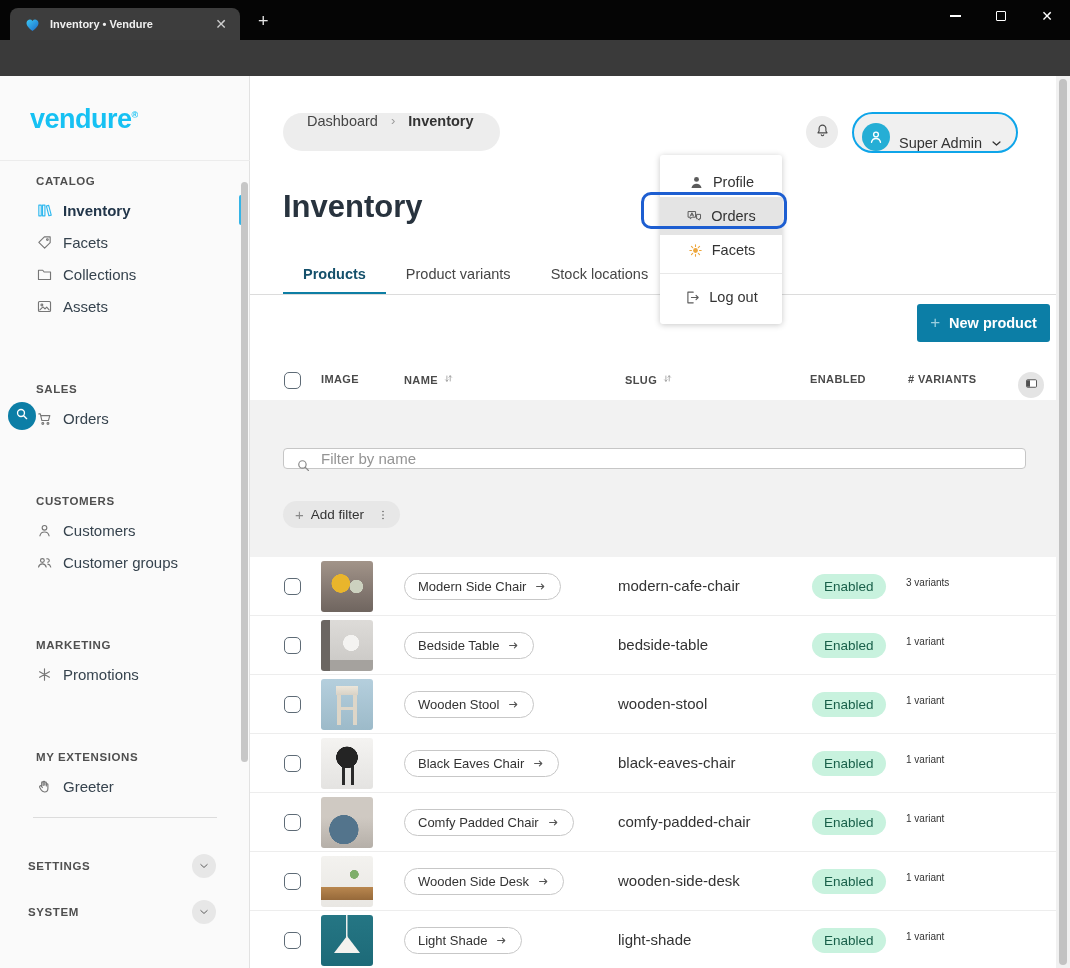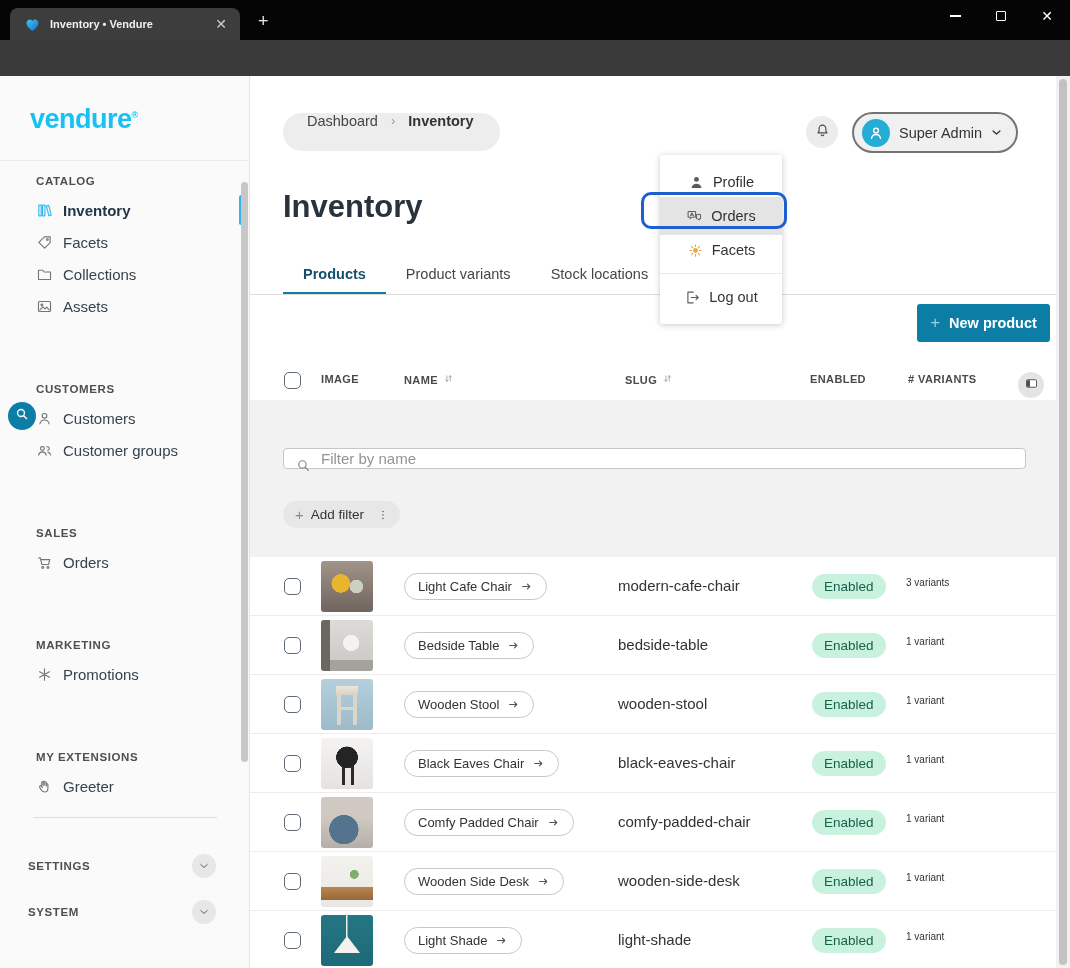--- a/index.html
+++ b/index.html
@@ -58,21 +58,21 @@
   .collapsed-row .clabel { font-size:11.5px; font-weight:bold; color:#4f4f4f; letter-spacing:0.6px; }
   .chev-circle { width:24px; height:24px; border-radius:50%; background:#e7e7e7; display:flex; align-items:center; justify-content:center; color:#555; }
   .side-scroll { position:absolute; left:241px; top:106px; width:7px; height:580px; background:#c7c7c7; border-radius:4px; }
 
   
   .main { position:absolute; left:250px; top:0; width:806px; height:892px; background:#fff; overflow:hidden; }
   .breadcrumb { position:absolute; left:33px; top:37px; height:38px; background:#ededed; border-radius:19px; display:flex; padding:0 26px 0 24px; font-size:14.5px; color:#454545; }
   .breadcrumb .bc-sep { margin:0 13px; color:#9a9a9a; font-size:13px; }
   .breadcrumb .bc-current { font-weight:bold; color:#333; }
   .bell-btn { position:absolute; left:556px; top:40px; width:32px; height:32px; border-radius:50%; background:#ececec; display:flex; align-items:center; justify-content:center; color:#4a4a4a; }
-  .user-pill { position:absolute; left:602px; top:36px; width:166px; height:41px; border-radius:21px; background:#f0f0f0; border:2px solid #737373; display:flex; align-items:center; padding:0 12px 0 8px; z-index:30; }
+  .user-pill { position:absolute; left:602px; top:36px; width:166px; height:41px; border-radius:21px; background:#f0f0f0; border:2px solid #0ea5e9; display:flex; align-items:flex-end; padding:0 12px 0 8px; z-index:30; }
   .user-avatar { width:28px; height:28px; border-radius:50%; background:#25aed5; display:flex; align-items:center; justify-content:center; }
   .user-name { margin-left:9px; font-size:14.5px; color:#333; flex:1; }
   .user-chev { color:#333; display:flex; }
 
   .page-title { position:absolute; left:33px; top:113px; font-size:31px; font-weight:bold; color:#28333e; }
   .tabs { position:absolute; left:33px; top:179px; height:40px; display:flex; }
   .tab-item { padding:0 20px; display:flex; align-items:center; font-size:14.5px; color:#454545; border-bottom:3px solid transparent; cursor:pointer; }
   .tab-item.active { color:#14506b; font-weight:bold; border-bottom-color:#0d7ea4; }
   .tabs-divider { position:absolute; left:0; top:218px; width:806px; height:1px; background:#dcdcdc; }
 
@@ -267,53 +267,53 @@
                 <svg viewBox="0 0 24 24" width="17" height="17" fill="none" stroke="currentColor" stroke-width="1.6" stroke-linecap="round" stroke-linejoin="round">
                   <rect x="3.5" y="5" width="17" height="14" rx="1.5"></rect>
                   <circle cx="8.3" cy="9.8" r="1.3"></circle>
                   <path d="M5.5 16.8l4.3-4.3 2.9 2.9 2.4-2.4 3.4 3.8"></path>
                 </svg>
               </span>
               <span>Assets</span>
             </div>
           </div>
           <div class="section">
+            <div class="section-label">SALES</div>
+            <div class="nav-item">
+              <span class="nicon">
+                <svg viewBox="0 0 24 24" width="17" height="17" fill="none" stroke="currentColor" stroke-width="1.6" stroke-linecap="round" stroke-linejoin="round">
+                  <circle cx="9.6" cy="19" r="1.3"></circle>
+                  <circle cx="16.9" cy="19" r="1.3"></circle>
+                  <path d="M4 5.5h2.1l2.2 9.4h9.2l2-6.9H7"></path>
+                </svg>
+              </span>
+              <span>Orders</span>
+            </div>
+          </div>
+          <div class="section">
             <div class="section-label">CUSTOMERS</div>
             <div class="nav-item">
               <span class="nicon">
                 <svg viewBox="0 0 24 24" width="17" height="17" fill="none" stroke="currentColor" stroke-width="1.6" stroke-linecap="round" stroke-linejoin="round">
                   <circle cx="12" cy="8.2" r="3.3"></circle>
                   <path d="M5.5 19.5c.8-3.6 3.4-5.4 6.5-5.4s5.7 1.8 6.5 5.4"></path>
                 </svg>
               </span>
               <span>Customers</span>
             </div>
             <div class="nav-item">
               <span class="nicon">
                 <svg viewBox="0 0 24 24" width="17" height="17" fill="none" stroke="currentColor" stroke-width="1.6" stroke-linecap="round" stroke-linejoin="round">
                   <circle cx="9" cy="9.2" r="2.7"></circle>
                   <path d="M3.6 18.4c.7-2.9 2.7-4.4 5.4-4.4s4.7 1.5 5.4 4.4"></path>
                   <path d="M15.3 6.9a2.5 2.5 0 1 1 1.3 4.8"></path>
                   <path d="M16.7 14.3c2.2.4 3.5 1.7 4.1 4.1"></path>
                 </svg>
               </span>
               <span>Customer groups</span>
-            </div>
-          </div>
-          <div class="section">
-            <div class="section-label">SALES</div>
-            <div class="nav-item">
-              <span class="nicon">
-                <svg viewBox="0 0 24 24" width="17" height="17" fill="none" stroke="currentColor" stroke-width="1.6" stroke-linecap="round" stroke-linejoin="round">
-                  <circle cx="9.6" cy="19" r="1.3"></circle>
-                  <circle cx="16.9" cy="19" r="1.3"></circle>
-                  <path d="M4 5.5h2.1l2.2 9.4h9.2l2-6.9H7"></path>
-                </svg>
-              </span>
-              <span>Orders</span>
             </div>
           </div>
           <div class="section">
             <div class="section-label">MARKETING</div>
             <div class="nav-item">
               <span class="nicon">
                 <svg viewBox="0 0 24 24" width="17" height="17" fill="none" stroke="currentColor" stroke-width="1.6" stroke-linecap="round" stroke-linejoin="round">
                   <path d="M12 4v16M5.1 8l13.8 8M18.9 8L5.1 16"></path>
                 </svg>
               </span>
@@ -456,21 +456,21 @@
               <circle cx="12" cy="18" r="1.4"></circle>
             </svg>
         </span>
       </button>
 
       <div class="rows" id="rows">
     <div class="row">
       <span class="checkbox"></span>
       <div class="thumb t-modern-cafe-chair"></div>
       <button class="name-pill">
-        <span class="pill-label">Light Cafe Chair</span>
+        <span class="pill-label">Modern Side Chair</span>
         <span class="pill-arrow">
           <svg viewBox="0 0 20 20" width="13" height="13" fill="none" stroke="#555" stroke-width="1.7" stroke-linecap="round" stroke-linejoin="round">
                   <path d="M4 10h11m0 0l-3.6-3.6M15 10l-3.6 3.6"></path>
                 </svg>
         </span>
       </button>
       <span class="slug">modern-cafe-chair</span>
       <span class="badge">Enabled</span>
       <span class="variants">3 variants</span>
     </div>

